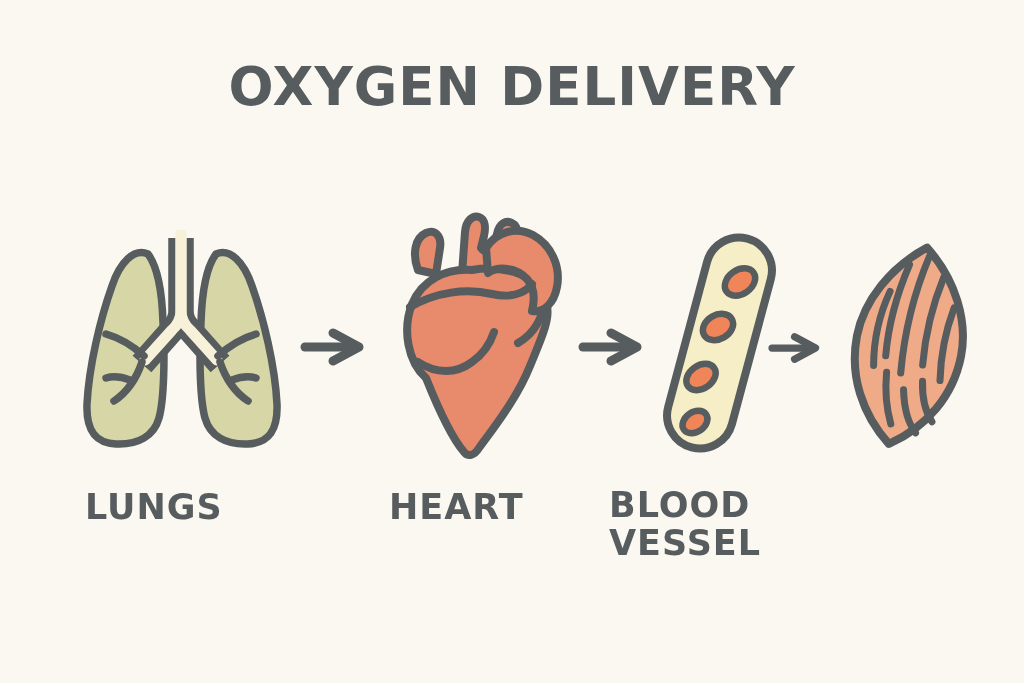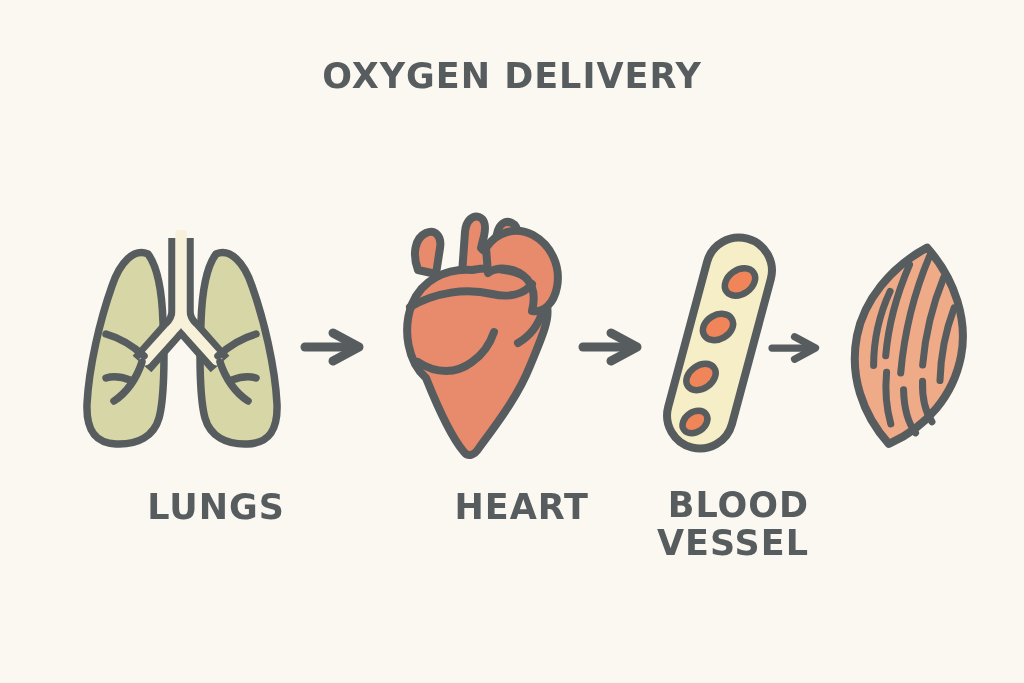--- a/index.html
+++ b/index.html
@@ -6,27 +6,27 @@
   #stage{
     position:relative;
     width:1024px;height:683px;
     background:var(--background,#faf8f1);
     overflow:hidden;
     font-family:"DejaVu Sans","Liberation Sans",sans-serif;
   }
   .title{
     position:absolute;left:0;top:56px;width:1024px;
     text-align:center;
-    font-size:35px;font-weight:bold;letter-spacing:1px;
+    font-size:53px;font-weight:bold;letter-spacing:1px;
     color:var(--ink,#575c5f);
   }
   .icon{position:absolute;}
   .step-label{
     position:absolute;
-    text-align:right;
+    text-align:left;
     font-size:35px;font-weight:bold;letter-spacing:1px;
     line-height:38px;
     color:var(--ink,#575c5f);
     white-space:pre-line;
   }
   
   .ink-stroke{stroke:var(--ink,#575c5f);fill:none;}
   .lungs-fill{fill:var(--lungs-fill,#d6d6a6);stroke:var(--ink,#575c5f);}
   .airway-dark{stroke:var(--ink,#575c5f);fill:none;}
   .airway-cream{stroke:var(--airway-fill,#f8f1da);fill:none;}

